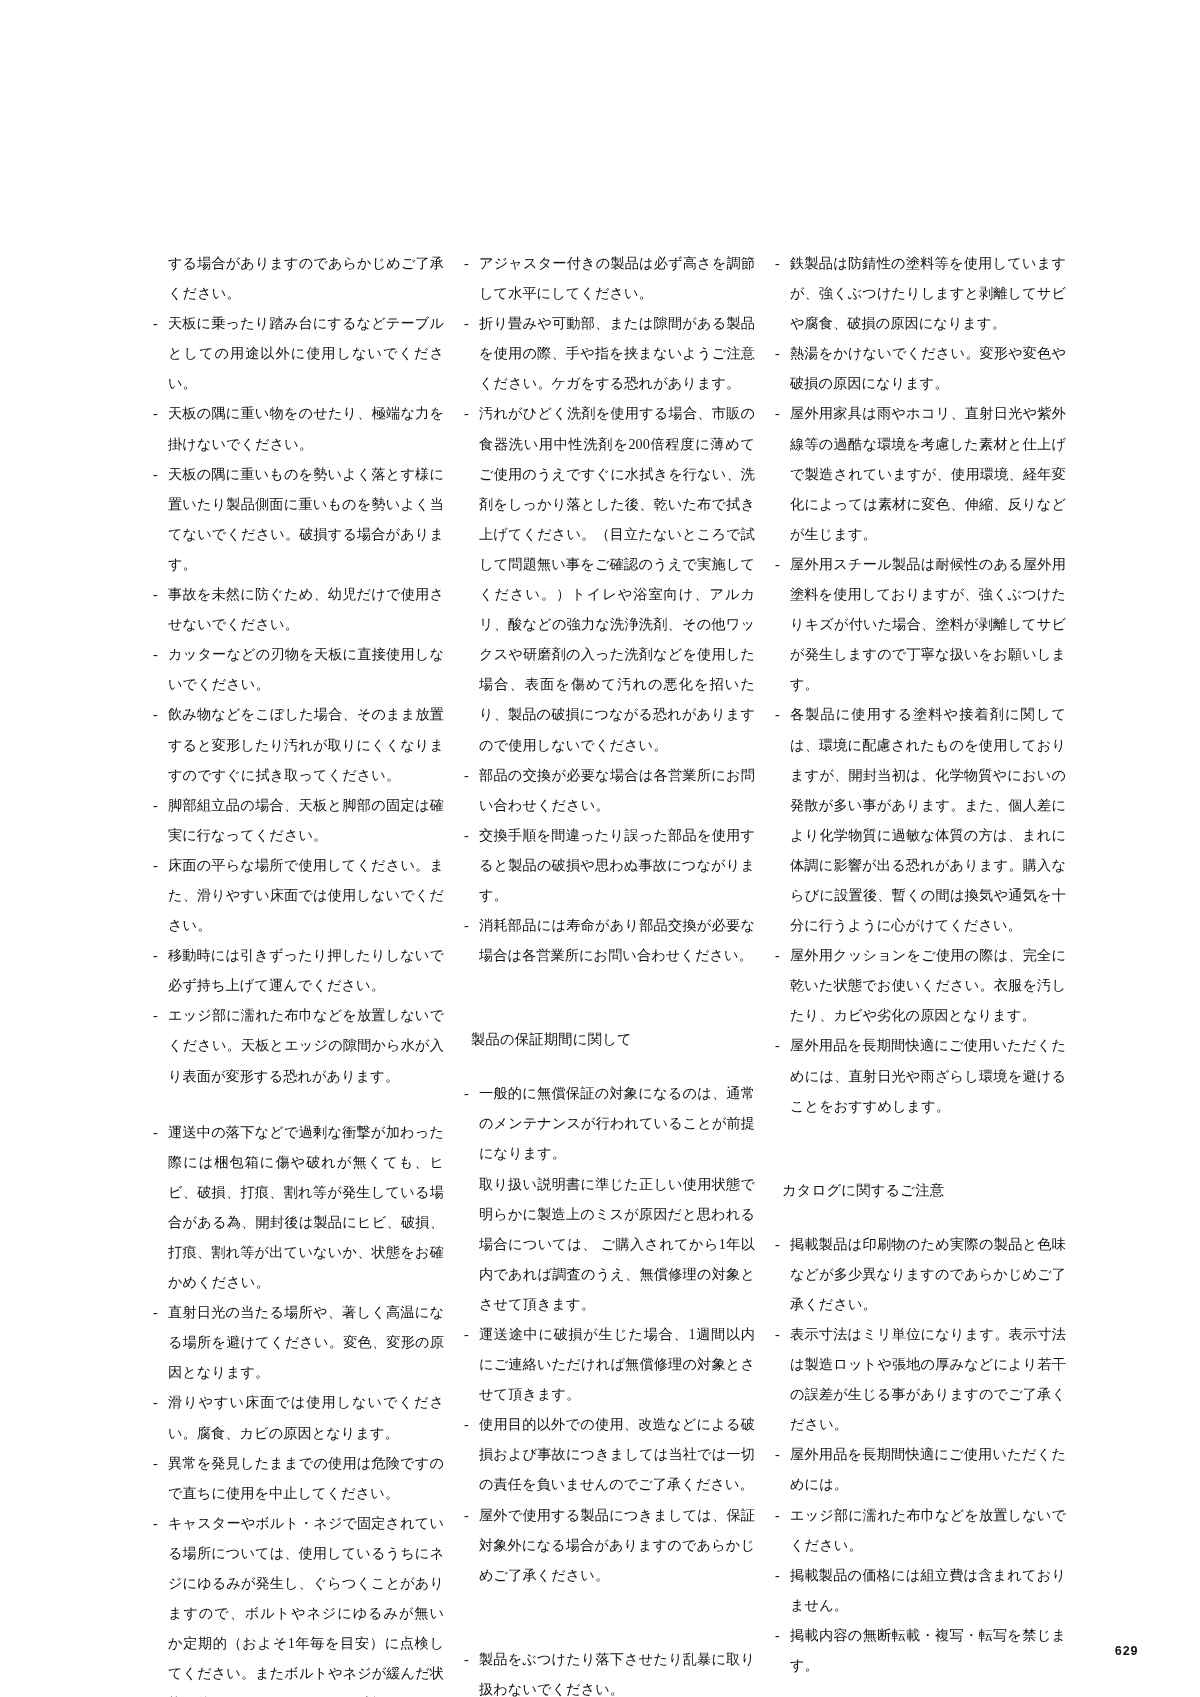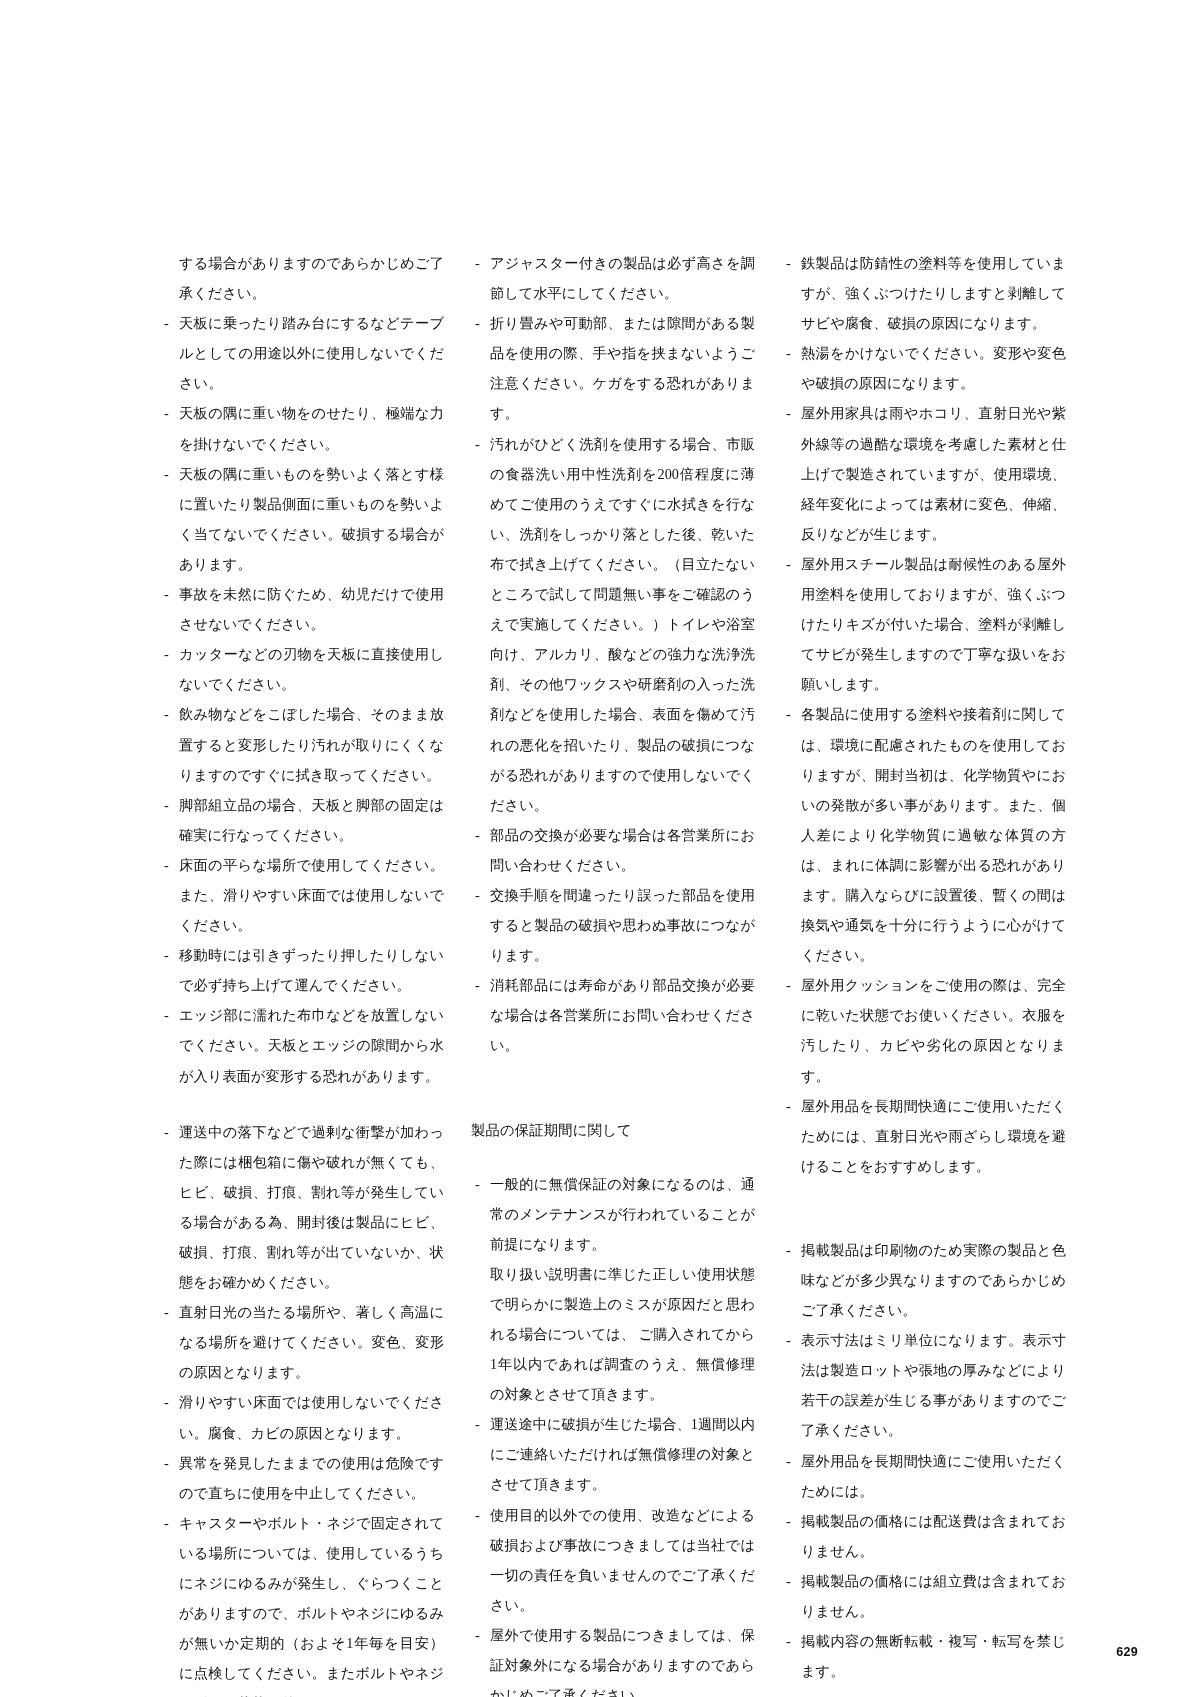--- a/index.html
+++ b/index.html
@@ -46,21 +46,21 @@
   }
 
   ul.items {
     list-style: none;
     margin: 0;
     padding: 0;
   }
   ul.items > li {
     position: relative;
     padding-left: 15px;
-    margin: 0 0 0 16px;
+    margin: 0 0 0 5px;
     font-size: 14.2px;
     line-height: 30.1px;
     text-align: justify;
     text-justify: inter-character;
     letter-spacing: 0.05px;
     color: #111111;
   }
   ul.items > li .dash {
     position: absolute;
     left: 0;
@@ -79,21 +79,21 @@
     font-family: Liberation Serif, serif;
   }
 
   .pagenum {
     position: absolute;
     right: 62px;
     bottom: 38px;
     font-size: 12.5px;
     font-weight: 700;
     letter-spacing: 0.3px;
-    font-family: Liberation Sans, sans-serif;
+    font-family: Liberation Mono, monospace;
     color: #111111;
   }
   .spacer-sm { height: 12px; }
   .spacer-md { height: 26px; }
   .spacer-lg { height: 42px; }
 </style>
 </head>
 <body>
 
 <div class="page">
@@ -282,39 +282,40 @@
             <span class="txt">屋外用クッションをご使用の際は、完全に乾いた状態でお使いください。衣服を汚したり、カビや劣化の原因となります。</span>
           </li>
         <li>
             <span class="dash">-</span>
             <span class="txt">屋外用品を長期間快適にご使用いただくためには、直射日光や雨ざらし環境を避けることをおすすめします。</span>
           </li>
       </ul>
 
       <div class="spacer-lg"></div>
 
+      <div class="section-heading">カタログに関するご注意</div>
 
       <div class="spacer-sm"></div>
 
       <ul class="items">
         <li>
             <span class="dash">-</span>
             <span class="txt">掲載製品は印刷物のため実際の製品と色味などが多少異なりますのであらかじめご了承ください。</span>
           </li>
         <li>
             <span class="dash">-</span>
             <span class="txt">表示寸法はミリ単位になります。表示寸法は製造ロットや張地の厚みなどにより若干の誤差が生じる事がありますのでご了承ください。</span>
           </li>
         <li>
             <span class="dash">-</span>
             <span class="txt">屋外用品を長期間快適にご使用いただくためには。</span>
           </li>
         <li>
             <span class="dash">-</span>
-            <span class="txt">掲載製品の価格には配送費は含まれておりません。</span>
+            <span class="txt">エッジ部に濡れた布巾などを放置しないでください。</span>
           </li>
         <li>
             <span class="dash">-</span>
             <span class="txt">掲載製品の価格には組立費は含まれておりません。</span>
           </li>
         <li>
             <span class="dash">-</span>
             <span class="txt">掲載内容の無断転載・複写・転写を禁じます。</span>
           </li>
 

